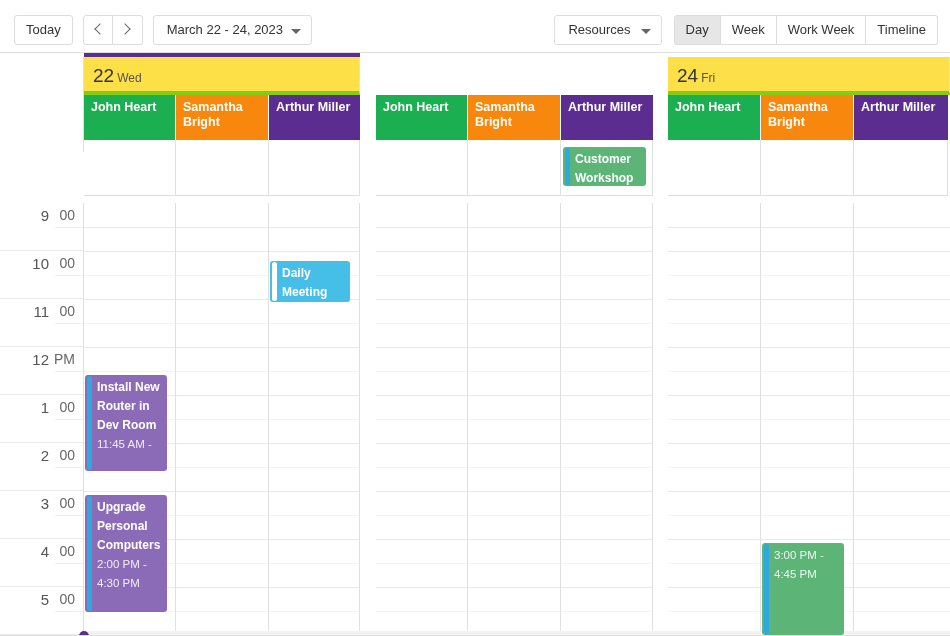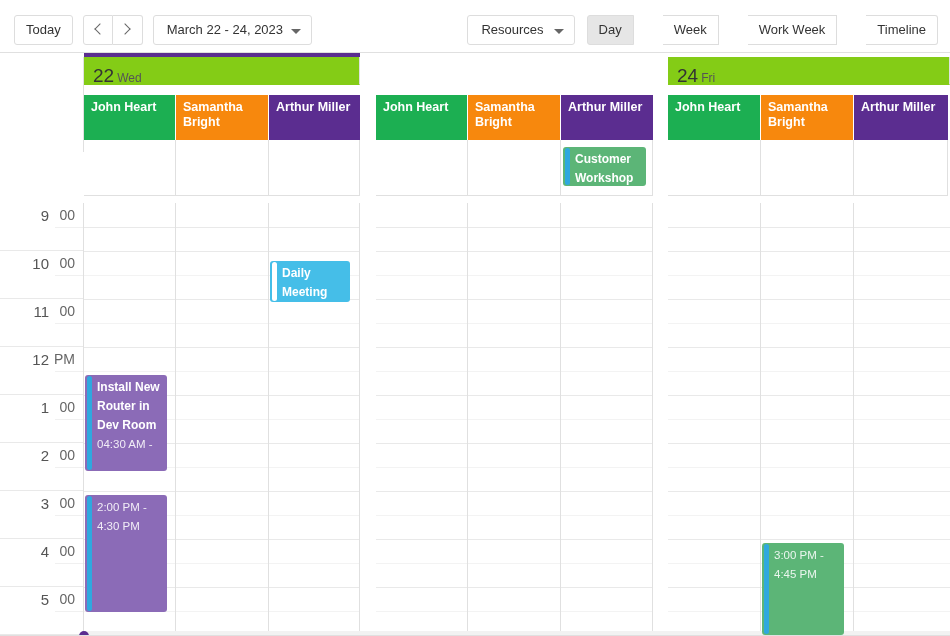--- a/index.html
+++ b/index.html
@@ -110,21 +110,20 @@
     padding-left: 13px;
     padding-right: 30px;
     min-width: 96px;
     text-align: left;
   }
 
   
   .viewgroup {
     display: flex;
     margin-left: 12px;
-    gap: 29px;
   }
   .viewgroup .btn {
     border-radius: 0;
     border-left: none;
   }
   .viewgroup .btn:first-child {
     border-radius: 3px 0 0 3px;
     border-left: 1px solid #dddddd;
   }
   .viewgroup .btn:last-child { border-radius: 0 3px 3px 0; }
@@ -173,29 +172,29 @@
   }
 
   .daygroup {
     position: absolute;
     top: 0;
     height: 95px;
   }
   .date-cell {
     position: absolute;
     left: 0; top: 0;
-    height: 28px;
+    height: 38px;
     width: 100%;
     box-sizing: border-box;
-    border-bottom: 1px solid #84cc16;
+    border-bottom: 4px solid #84cc16;
     border-right: 1px solid #e0e0e0;
     padding-left: 9px;
     line-height: 38px;
     white-space: nowrap;
-    background: #84cc16;
+    background: #fde047;
   }
   .date-num {
     font-size: 19px;
     color: #333;
   }
   .date-dow {
     font-size: 12px;
     color: #555;
     margin-left: 3px;
   }
@@ -544,27 +543,28 @@
             <div class="gline half" style="top:312px;"></div>
             <div class="gline" style="top:336px;"></div>
             <div class="gline half" style="top:360px;"></div>
             <div class="gline" style="top:384px;"></div>
             <div class="gline half" style="top:408px;"></div>
 
             <div class="appt" style="left:1px; top:172px; width:82px; height:96px; background:#8B6BB7;">
               <div class="bar" style="background:#2FA8DF;"></div>
               <div class="body">
                 <div class="subj">Install New Router in Dev Room</div>
-                <div class="time">04:30 AM -</div>
+                <div class="time">11:45 AM -</div>
               </div>
             </div>
 
             <div class="appt" style="left:1px; top:292px; width:82px; height:117px; background:#8B6BB7;">
               <div class="bar" style="background:#2FA8DF;"></div>
               <div class="body">
+                <div class="subj">Upgrade Personal Computers</div>
                 <div class="time">2:00 PM -</div>
                 <div class="time">4:30 PM</div>
               </div>
             </div>
           </div>
 
           <div class="grid-col" style="left:92px; width:93px;">
             <div class="gline" style="top:24px;"></div>
             <div class="gline" style="top:48px;"></div>
             <div class="gline half" style="top:72px;"></div>

